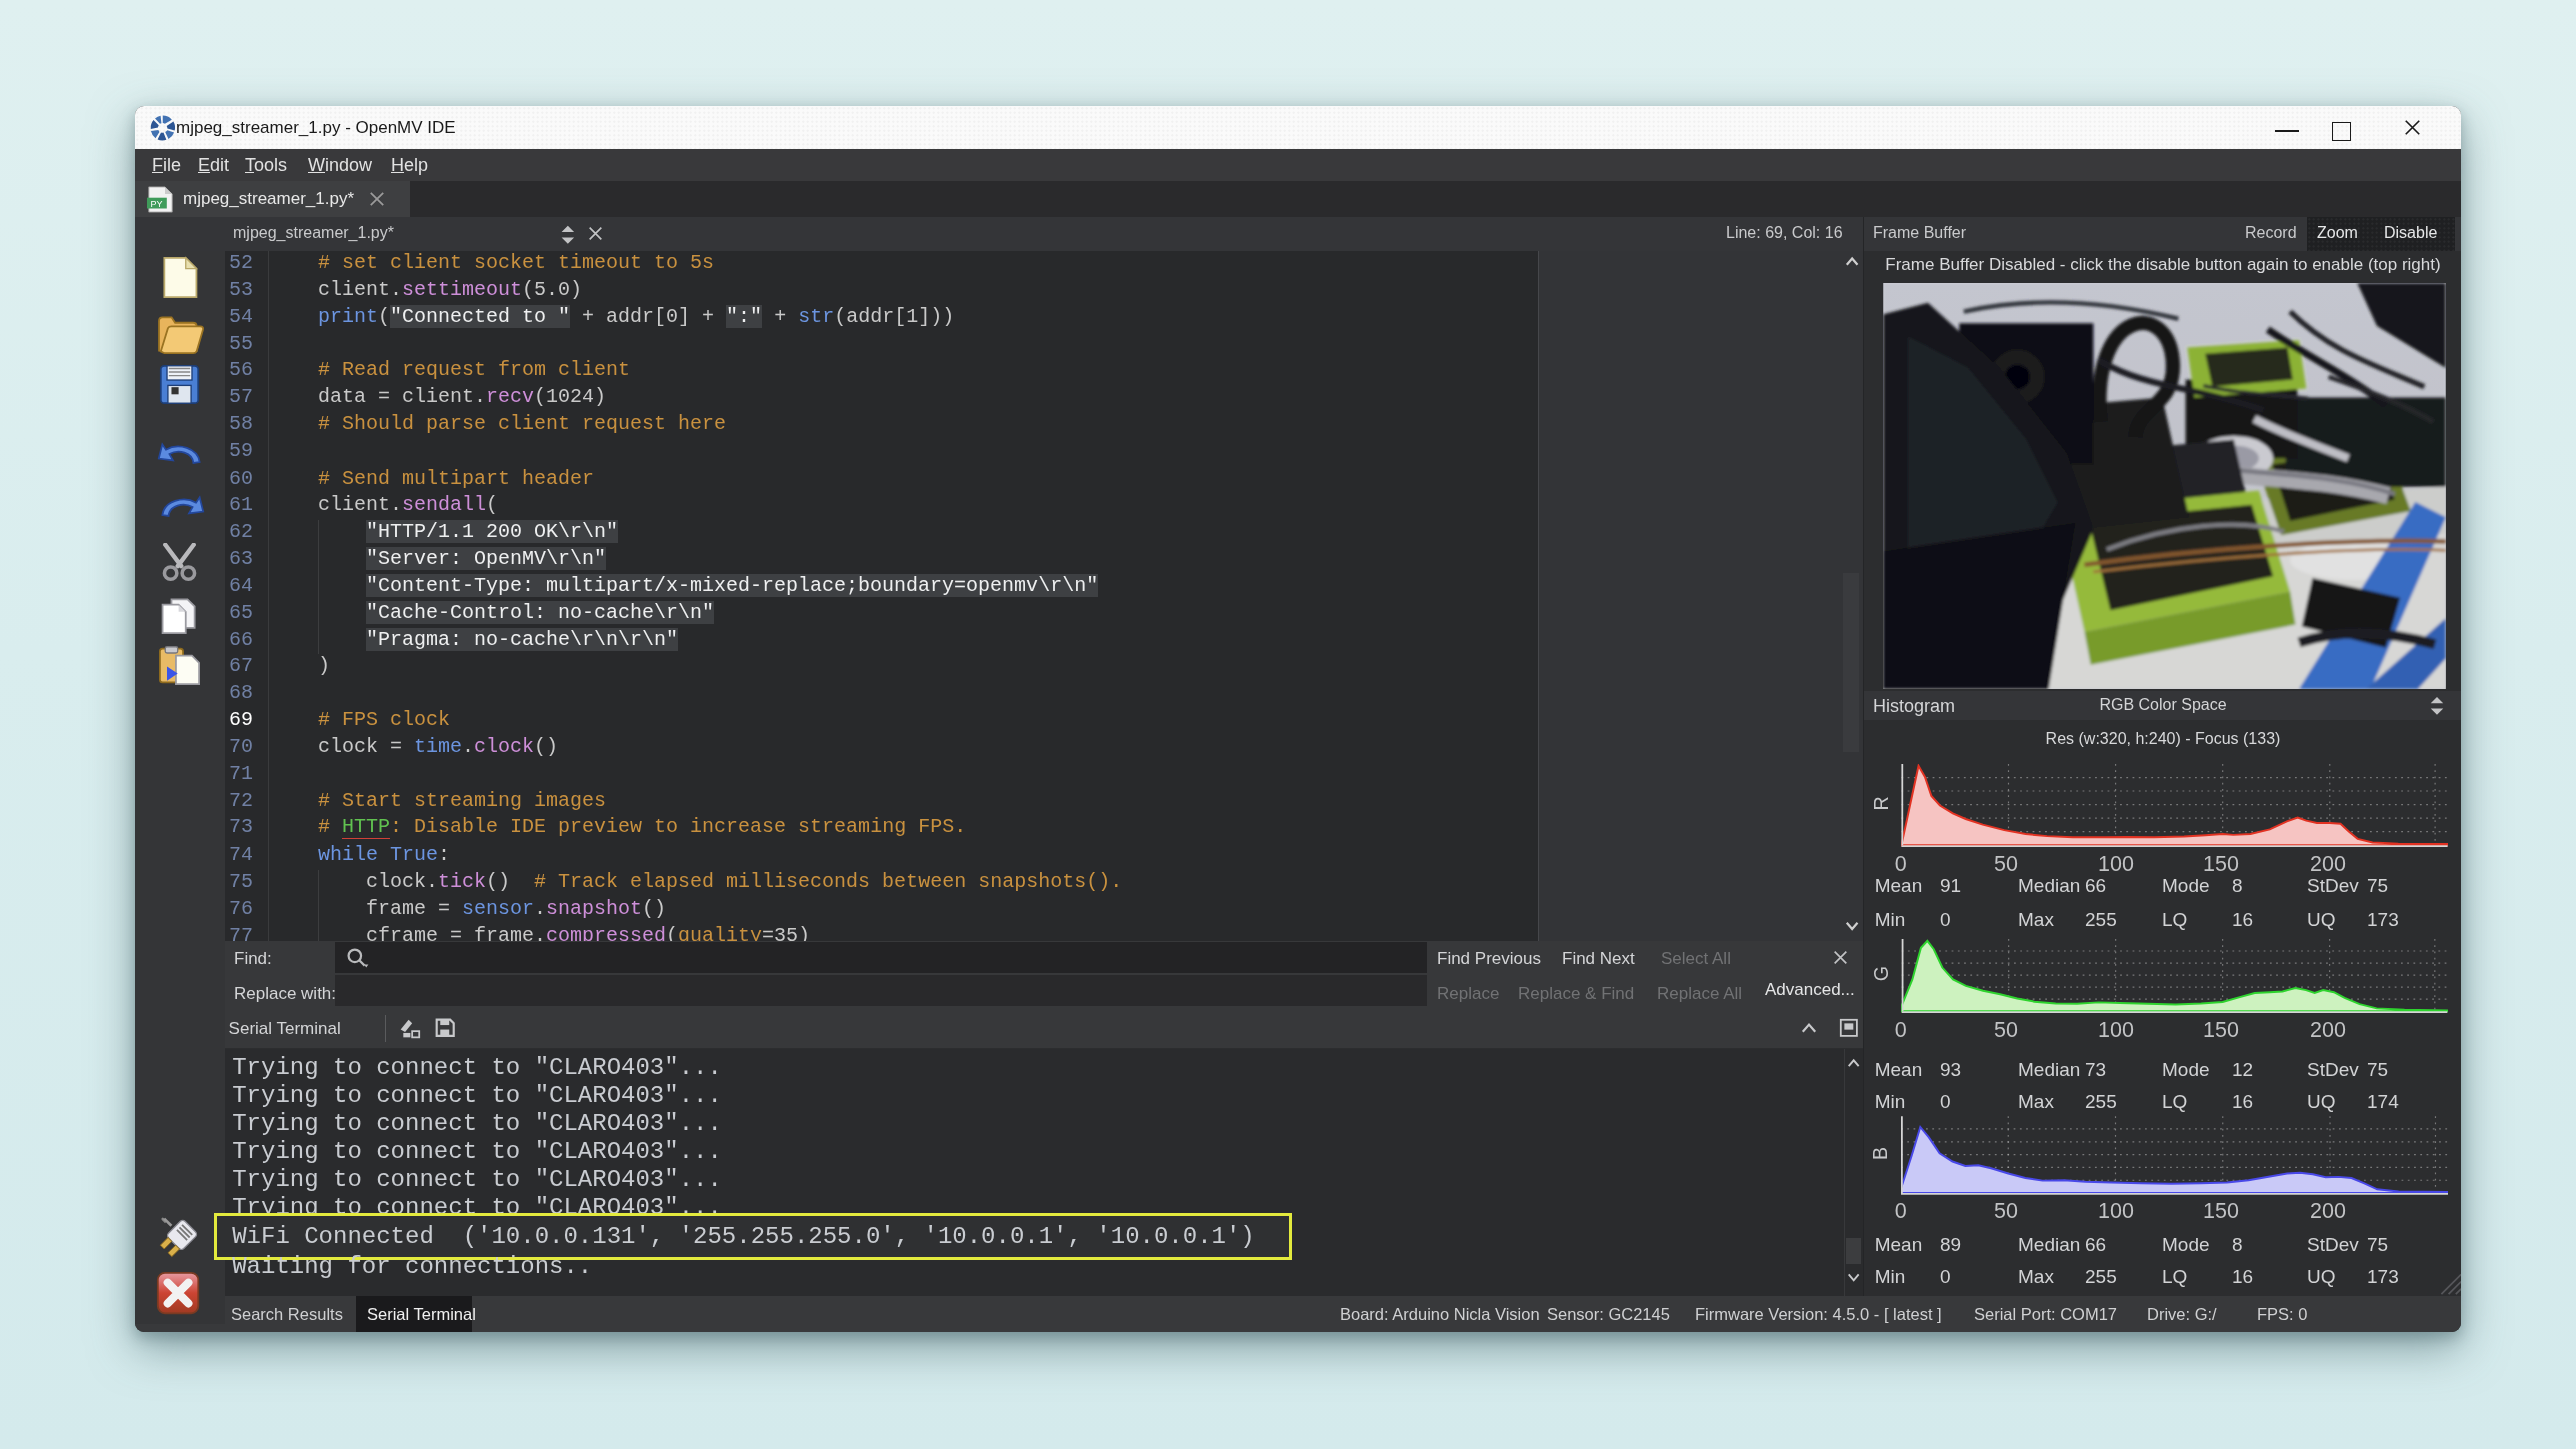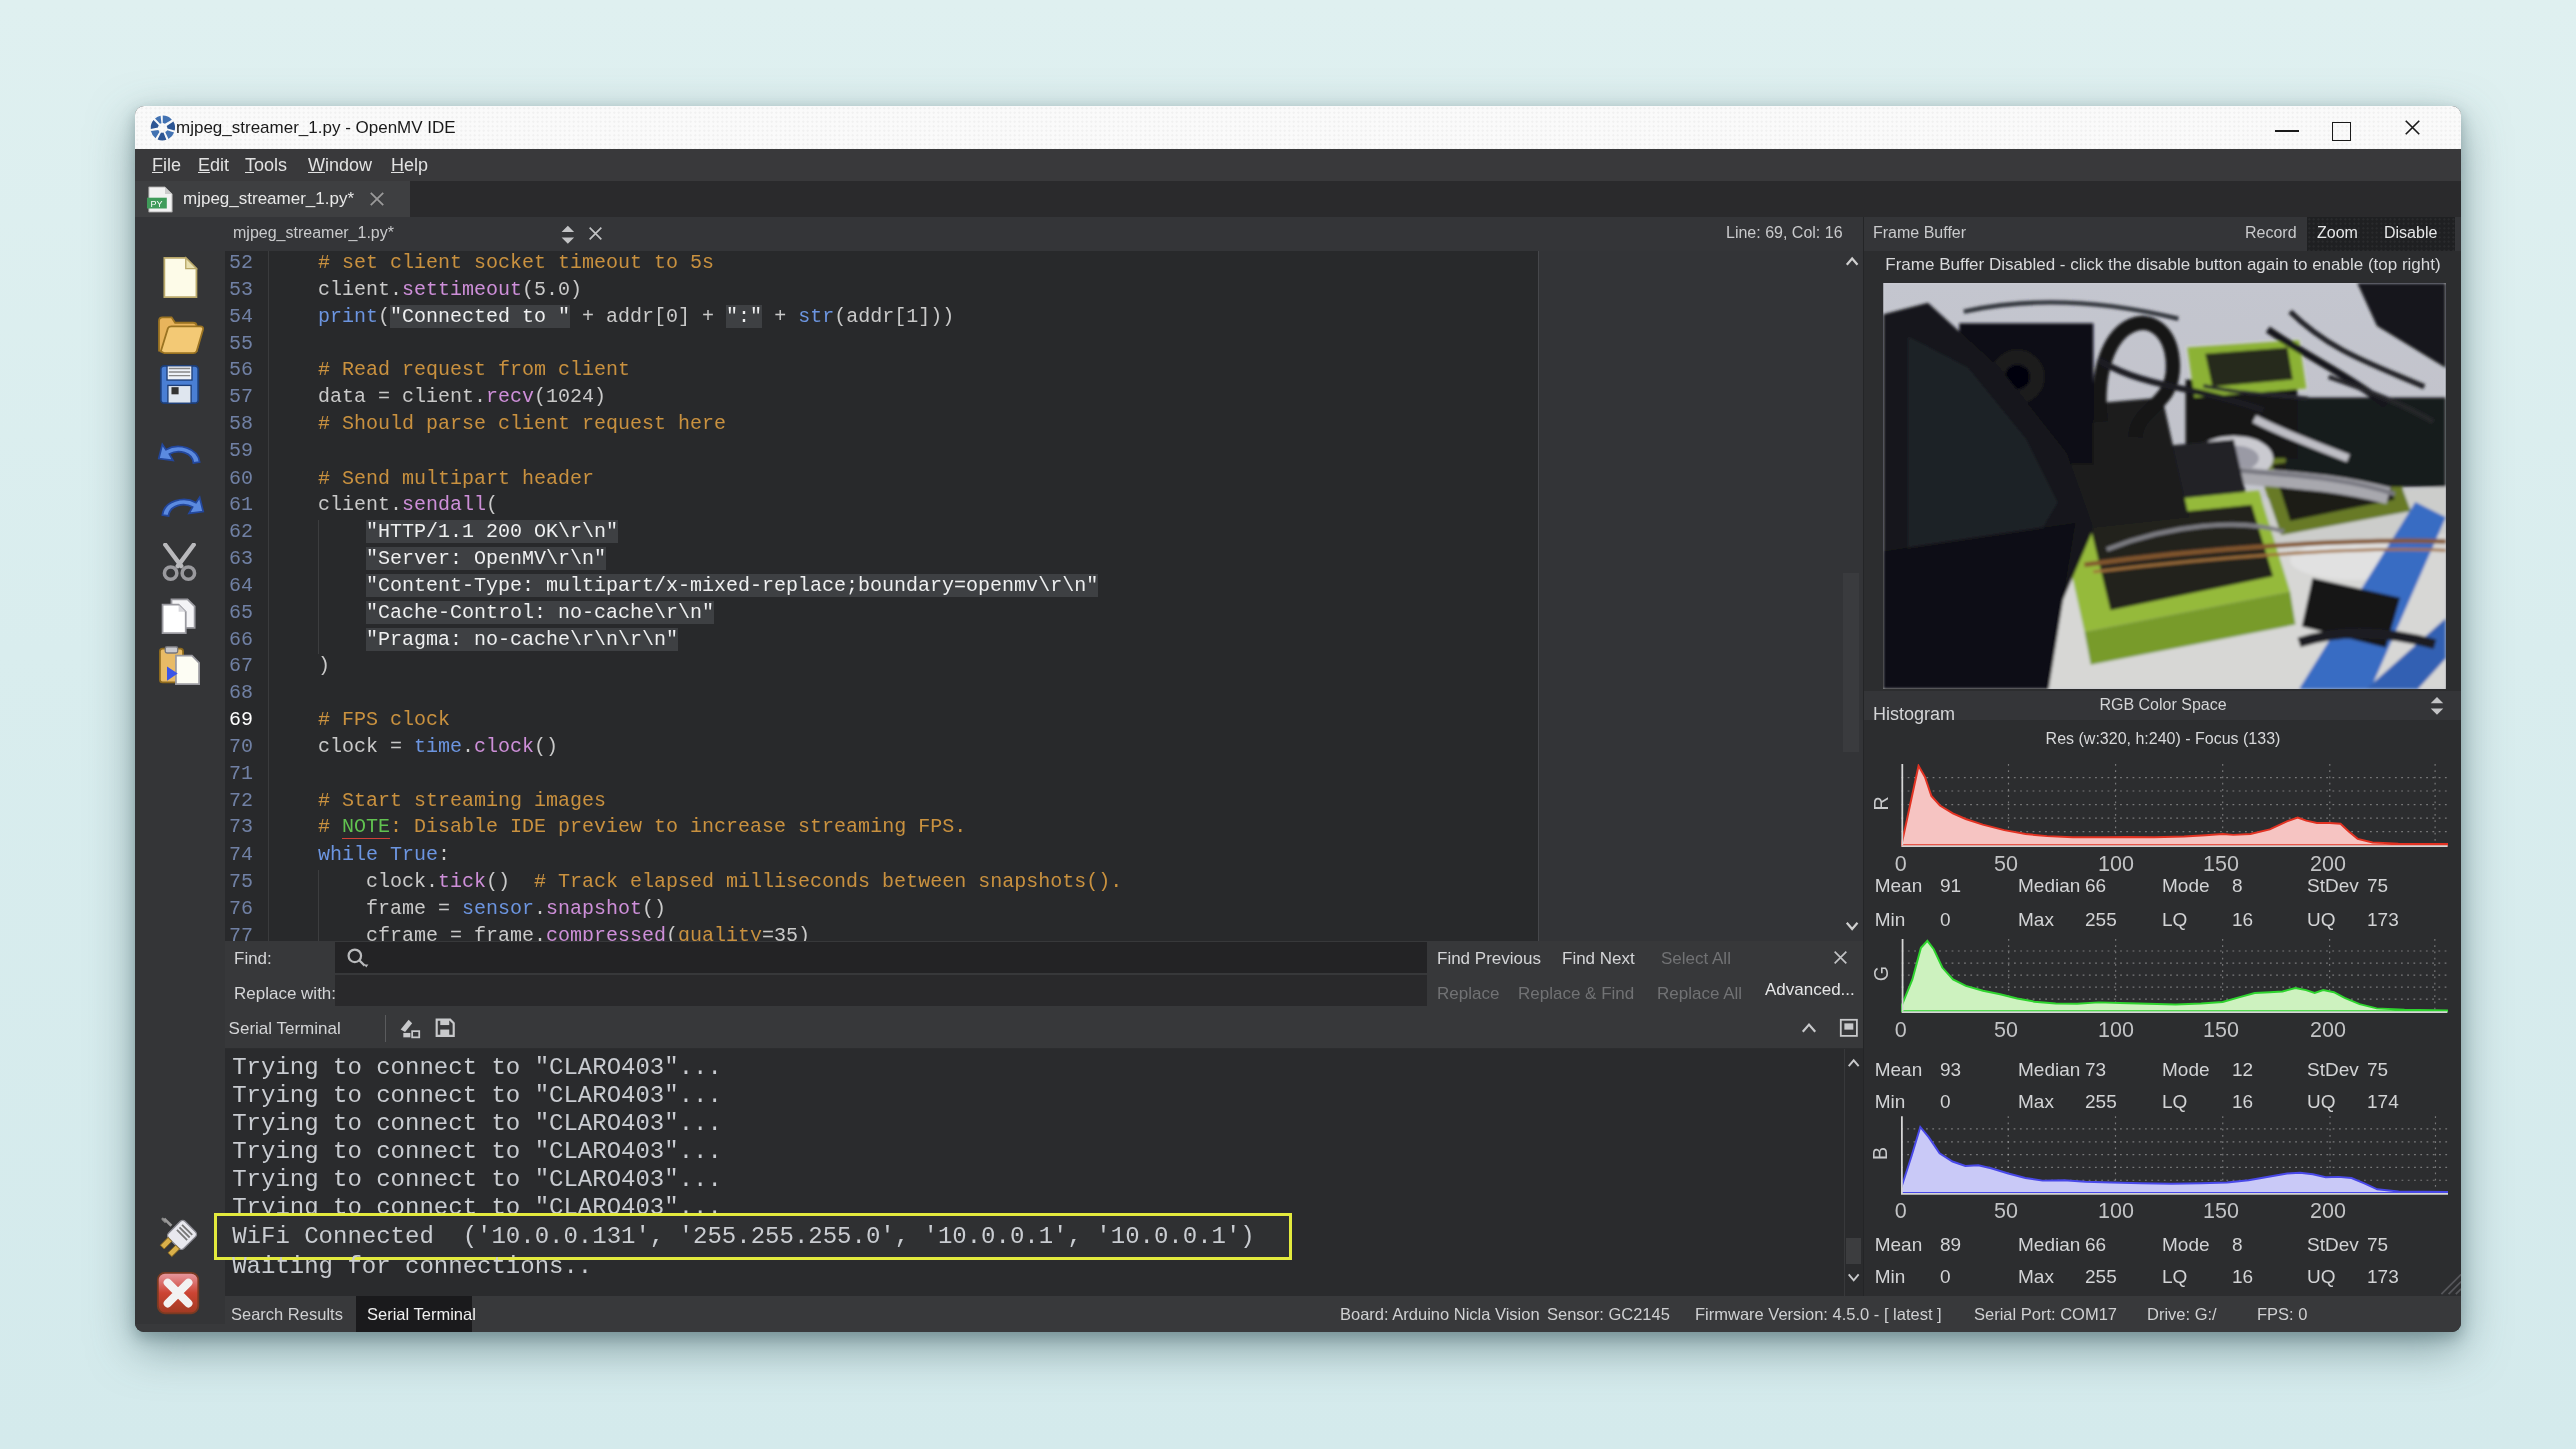--- a/index.html
+++ b/index.html
@@ -216,21 +216,21 @@
 <div class="cl" style="top:430px"></div>
 <div class="ln" style="top:457px"><span style="color:#fff;font-weight:normal">69</span></div>
 <div class="cl" style="top:457px">    <span class="c"># FPS clock</span></div>
 <div class="ln" style="top:484px"><span>70</span></div>
 <div class="cl" style="top:484px">    clock = <span class="k">time</span>.<span class="m">clock</span>()</div>
 <div class="ln" style="top:511px"><span>71</span></div>
 <div class="cl" style="top:511px"></div>
 <div class="ln" style="top:538px"><span>72</span></div>
 <div class="cl" style="top:538px">    <span class="c"># Start streaming images</span></div>
 <div class="ln" style="top:564px"><span>73</span></div>
-<div class="cl" style="top:564px">    <span class="c"># <span class="nt">NOTE</span>: Disable IDE preview to increase streaming FPS.</span></div>
+<div class="cl" style="top:564px">    <span class="c"># <span class="nt">HTTP</span>: Disable IDE preview to increase streaming FPS.</span></div>
 <div class="ln" style="top:592px"><span>74</span></div>
 <div class="cl" style="top:592px">    <span class="k">while</span> <span class="k">True</span>:</div>
 <div class="ln" style="top:619px"><span>75</span></div>
 <div class="cl" style="top:619px">        clock.<span class="m">tick</span>()  <span class="c"># Track elapsed milliseconds between snapshots().</span></div>
 <div class="ln" style="top:646px"><span>76</span></div>
 <div class="cl" style="top:646px">        frame = <span class="k">sensor</span>.<span class="m">snapshot</span>()</div>
 <div class="ln" style="top:673px"><span>77</span></div>
 <div class="cl" style="top:673px">        cframe = frame.<span class="m">compressed</span>(<span class="c">quality</span>=35)</div>
   </div>
   <div id="find">
@@ -360,21 +360,21 @@
 <path d="M430 52 C480 86 520 103 562 136" stroke="#1a1a1e" stroke-width="8" fill="none"></path>
 <path d="M455 32 C500 76 545 90 605 116" stroke="#222226" stroke-width="6" fill="none"></path>
 <path d="M415 152 C450 170 480 180 520 196" stroke="#c8c8ce" stroke-width="9" fill="none"></path>
 <path d="M90 32 C175 13 260 23 330 40" stroke="#31323a" stroke-width="5" fill="none"></path>
 <path d="M498 105 C540 120 575 132 615 155" stroke="#28282c" stroke-width="5" fill="none"></path>
 <path d="M358 115 C400 125 430 123 475 129" stroke="#2a2a2e" stroke-width="4" fill="none"></path>
 <rect width="629" height="454" fill="#1a1a20" opacity="0.05"></rect>
 </g>
 </svg></div>
 <div class="abs" style="left:0;top:440px;width:598px;height:29px;background:#343538">
-        <div class="abs" style="left:9px;top:13px;font-size:18px;color:#d4d5d7">Histogram</div>
+        <div class="abs" style="left:9px;top:5px;font-size:18px;color:#d4d5d7">Histogram</div>
         <div class="abs" style="left:0;top:5.4px;width:598px;text-align:center;font-size:16px;color:#d4d5d7">RGB Color Space</div>
         <svg class="abs" style="left:564px;top:4.5px" width="18" height="19.7" viewBox="0 0 20 22">
           <path d="M10 1 L17 8 H3 Z M10 21 L3 14 H17 Z" fill="#c2c3c5"></path>
         </svg>
       </div>
 <div class="abs" style="left:0;top:479px;width:598px;text-align:center;font-size:16px;color:#d8d9db">Res (w:320, h:240) - Focus (133)</div>
 
     <div class="abs" style="left:9.8px;top:541px;font-size:19.7px;color:#c8c9cb;transform:rotate(-90deg)">R</div>
     <svg class="abs" style="left:37px;top:513px" width="547" height="83" viewBox="0 0 612 93">
       <path d="M0 15.2 H612" stroke="#d6d6d6" stroke-width="1.3" stroke-dasharray="2 5" opacity="0.45" fill="none"></path>

